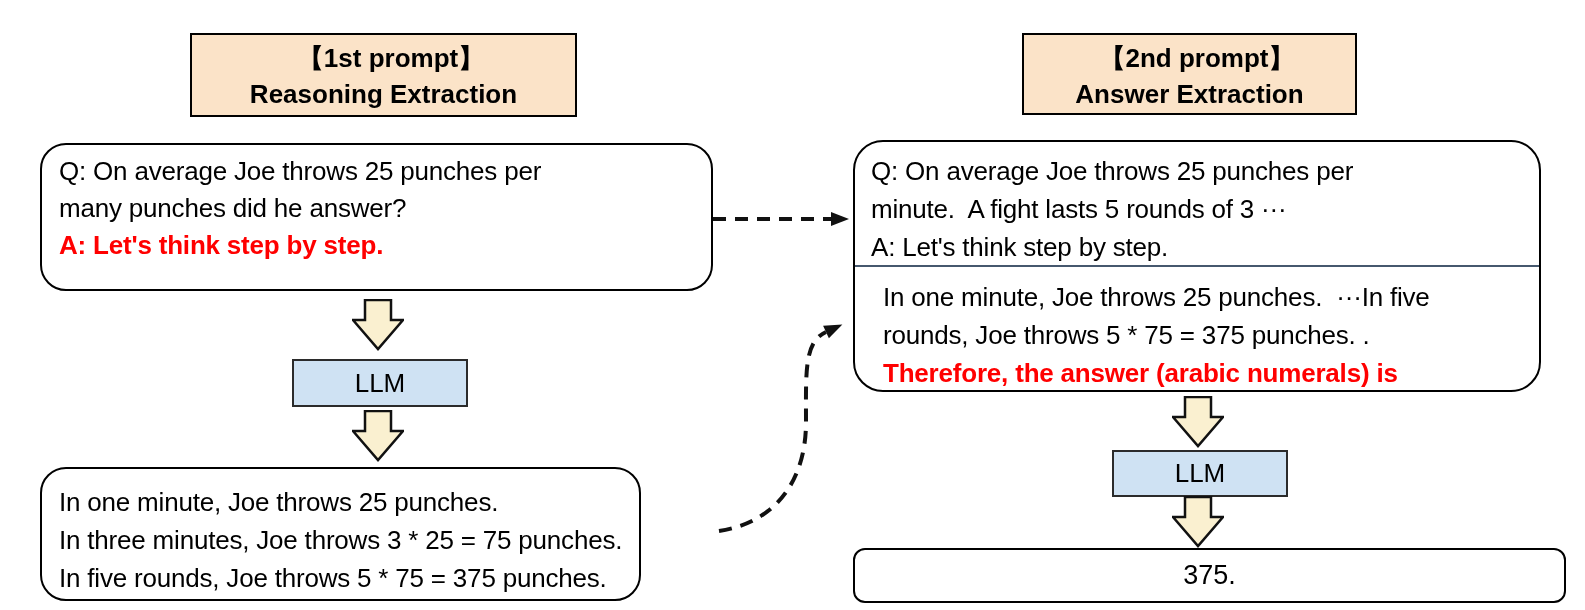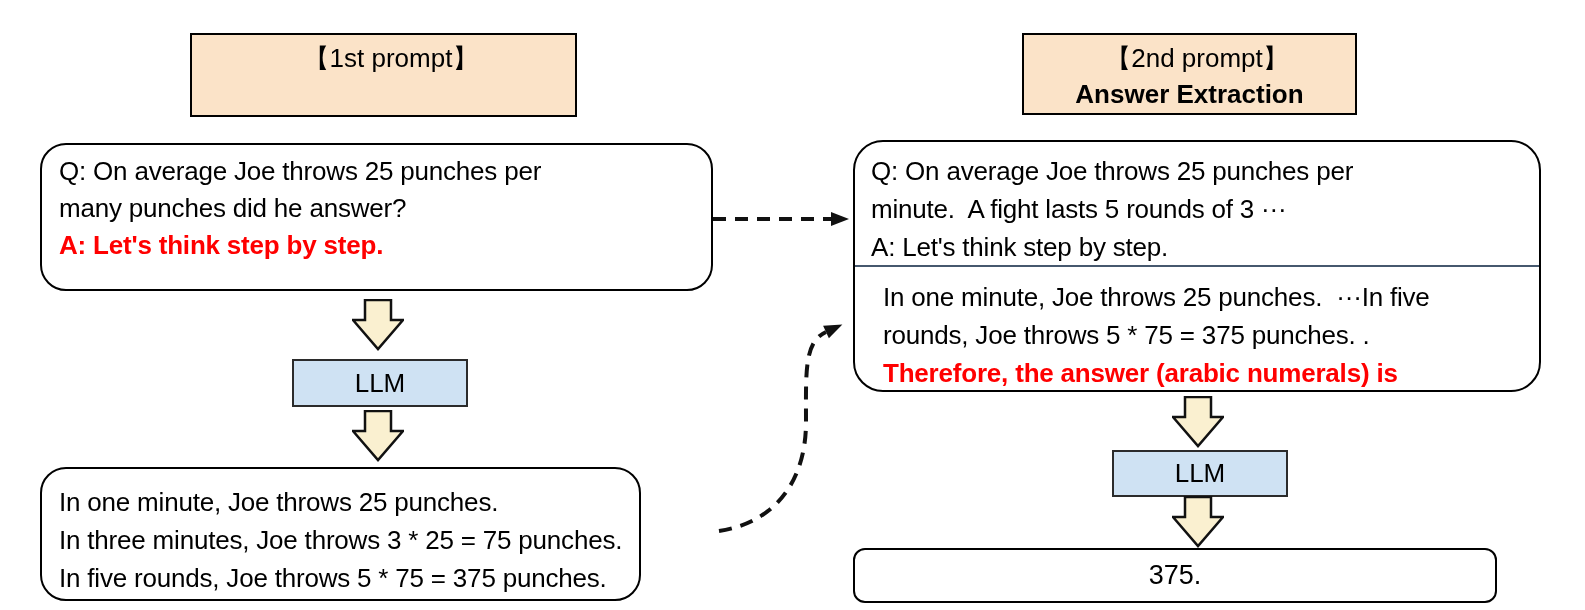--- a/index.html
+++ b/index.html
@@ -8,21 +8,21 @@
     font-family:"Liberation Sans","DejaVu Sans",sans-serif;
     color:#000;
   }
   .abs{position:absolute;}
   
   .hdr{
     background:#FBE3C8;border:2px solid #000;
     text-align:center;box-sizing:border-box;
     font-size:26px;line-height:36px;padding-top:5px;
   }
-  .hdr .tag{font-weight:400;padding-left:15px;}
+  .hdr .tag{font-weight:700;padding-left:15px;}
   .hdr .ttl{font-weight:700;}
   
   .bubble{
     background:#fff;border:2px solid #000;border-radius:26px;
     box-sizing:border-box;
   }
   .txt{font-size:26px;line-height:37px;letter-spacing:-0.2px;white-space:pre;}
   .txt2{font-size:26px;line-height:38px;letter-spacing:-0.2px;white-space:pre;}
   .red{color:#FF0000;font-weight:700;}
   
@@ -37,20 +37,21 @@
     display:flex;align-items:center;justify-content:center;font-size:27px;
   }
   svg{display:block;}
   #connector-layer{position:absolute;left:0;top:0;pointer-events:none;}
 </style>
 </head>
 <body>
 
 <div class="abs hdr" style="left:190px;top:33px;width:387px;height:84px;">
   <div class="tag">【1st prompt】</div>
+  <div class="ttl">Reasoning Extraction</div>
 </div>
 
 <div class="abs bubble" style="left:40px;top:143px;width:673px;height:148px;padding:8px 0 0 17px;">
   <div class="txt">Q: On average Joe throws 25 punches per</div>
   <div class="txt">many punches did he answer?</div>
   <div class="txt red">A: Let's think step by step.</div>
 </div>
 
 <svg class="abs" style="left:352px;top:299px;" width="52" height="52" viewBox="0 0 52 52">
   <path d="M13,1 H39 V21 H51 L26,50 L1,21 H13 Z" fill="#FAF0D0" stroke="#111" stroke-width="2.5"></path>
@@ -94,21 +95,21 @@
 </svg>
 
 <div class="abs llm" style="left:1112px;top:450px;width:176px;height:47px;">
   <span>LLM</span>
 </div>
 
 <svg class="abs" style="left:1172px;top:496px;" width="52" height="52" viewBox="0 0 52 52">
   <path d="M13,1 H39 V21 H51 L26,50 L1,21 H13 Z" fill="#FAF0D0" stroke="#111" stroke-width="2.5"></path>
 </svg>
 
-<div class="abs answer" style="left:853px;top:548px;width:644px;height:55px;">
+<div class="abs answer" style="left:853px;top:548px;width:713px;height:55px;">
   <span>375.</span>
 </div>
 
 <svg id="connector-layer" width="1585" height="610" viewBox="0 0 1585 610">
   <defs>
     <marker id="ah" markerUnits="userSpaceOnUse" markerWidth="20" markerHeight="16" refX="1" refY="8" orient="auto">
       <path d="M1,1 L19,8 L1,15 Z" fill="#111"></path>
     </marker>
   </defs>
   <path d="M713,219 L831,219" fill="none" stroke="#111" stroke-width="4" stroke-dasharray="13 9" marker-end="url(#ah)"></path>

